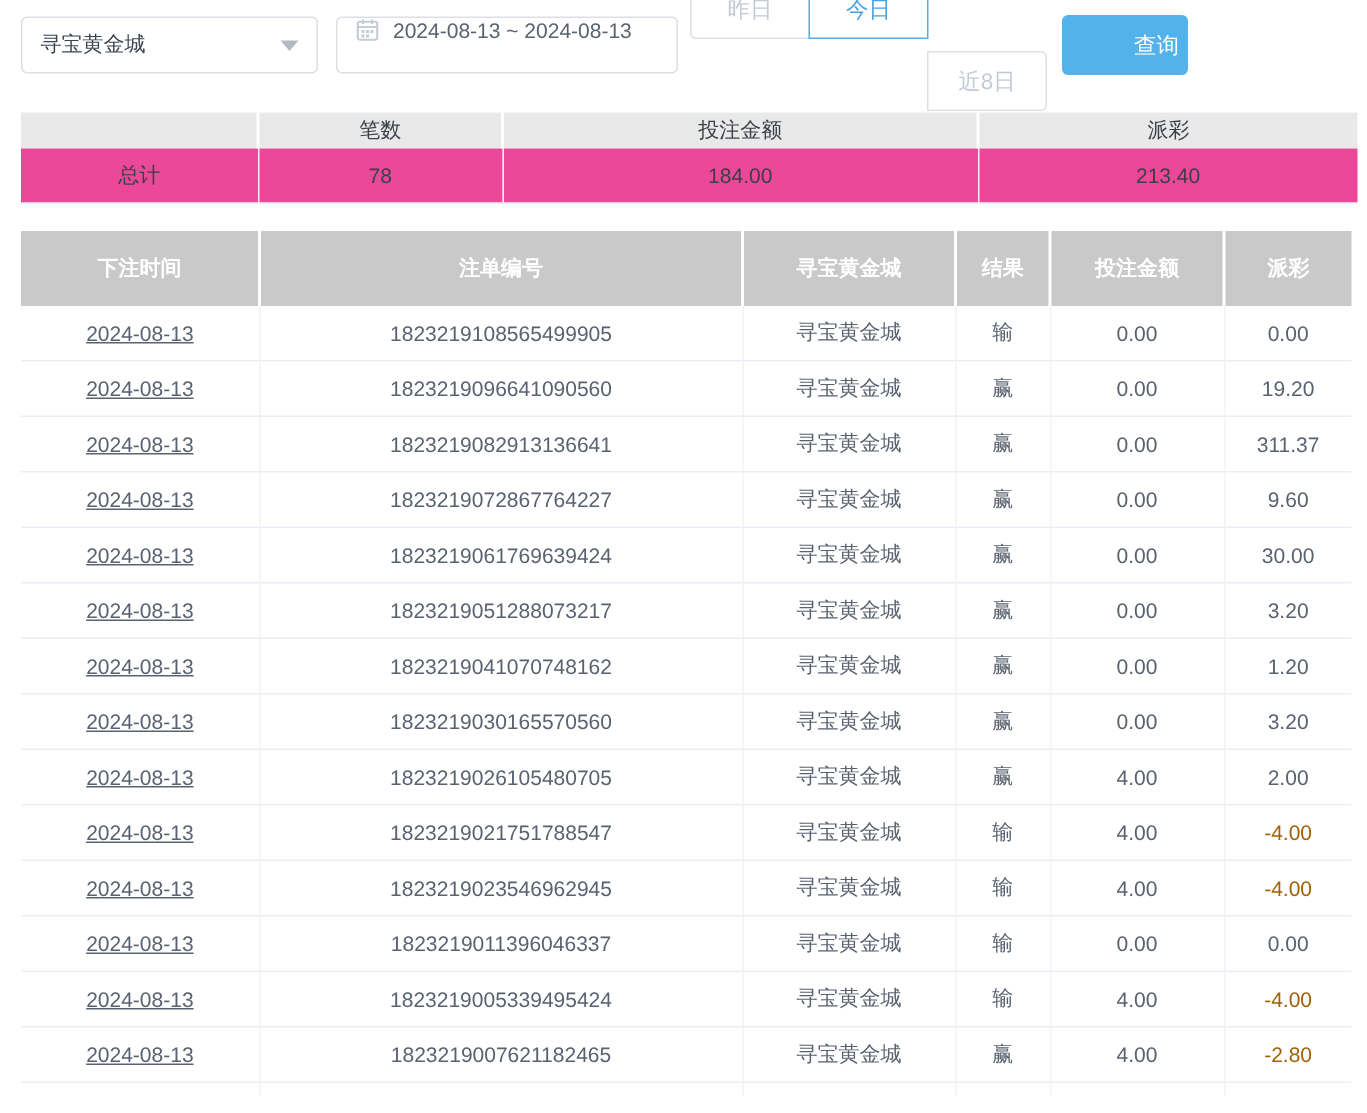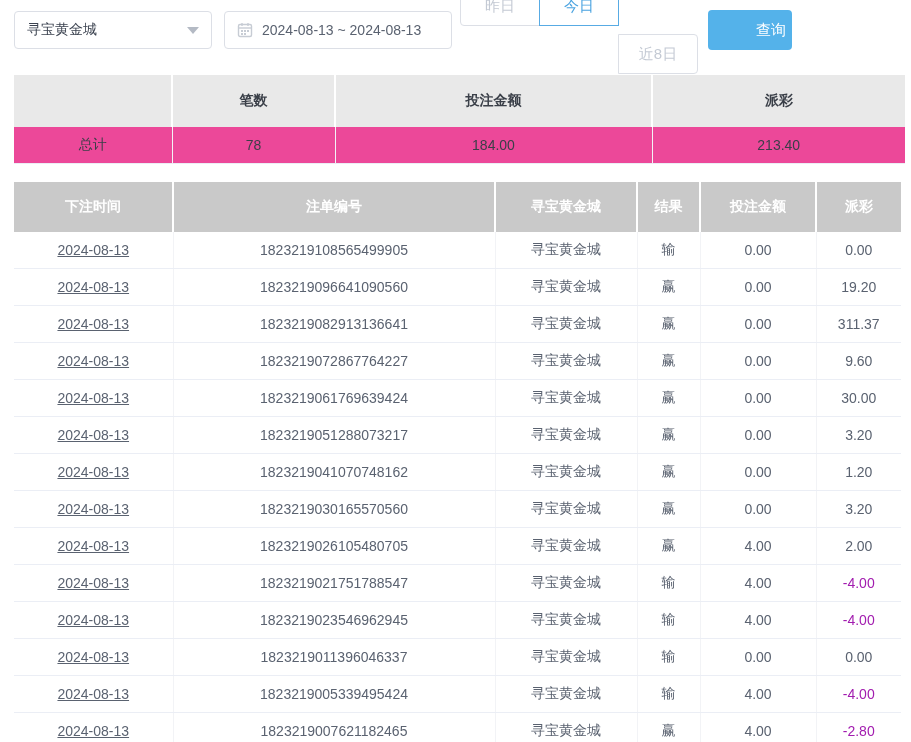--- a/index.html
+++ b/index.html
@@ -17,42 +17,42 @@
     width:198px; height:38px; border:1px solid #dcdfe6; border-radius:4px;
     display:flex; align-items:center; justify-content:space-between;
     padding:0 12px; color:#3c4350; cursor:pointer; background:#fff;
   }
   .chevron {
     width:0; height:0; border-left:6px solid transparent; border-right:6px solid transparent;
     border-top:7px solid #b4bac4; margin-left:8px;
   }
   .date-box {
     margin-left:12px; width:228px; height:38px; border:1px solid #dcdfe6; border-radius:4px;
-    display:flex; align-items:center; gap:9px; padding:0 12px; color:#5a6270; background:#fff; cursor:pointer;
+    display:flex; align-items:flex-start; gap:9px; padding:0 12px; color:#5a6270; background:#fff; cursor:pointer;
   }
   .cal-icon { flex:0 0 auto; display:block; }
   .seg-group { margin-left:8px; display:flex; }
   .seg {
     width:80px; height:40px; background:#fff; border:1px solid #dcdfe6;
     color:#c4cad4; font-size:15px; margin-left:-1px; cursor:pointer;
     font-family:inherit; padding:0;
   }
   .seg:first-child { margin-left:0; border-radius:4px 0 0 4px; }
   .seg:last-child { border-radius:0 4px 4px 0;margin-top:48px; }
   .seg.active { border:1px solid #58abe4; color:#4aa3e0; position:relative; z-index:1; }
   .btn-primary {
     margin-left:10px; width:84px; height:40px; background:#54b2ea; border:none; border-radius:4px;
     color:#fff; font-size:15px; cursor:pointer; font-family:inherit;text-align:right;
   }
 
   
   table { border-collapse:collapse; table-layout:fixed; }
   .summary { margin:25px 0 0 14px; width:891px; color:#3a3f48; }
   .summary th {
-    background:#e9e9e9; height:52px; font-weight:bold; font-size:14px;
+    background:#e9e9e9; height:24px; font-weight:normal; font-size:14px;
     border-left:2px solid #fff; text-align:center; color:#3a3f48;
   }
   .summary th:first-child { border-left:none; }
   .summary td {
     height:36px; text-align:center; background:#ec4899;
     border-bottom:1px solid #ebeef5; border-left:1px solid #f2f3f6;
   }
   .summary td:first-child { border-left:none; }
 
   
@@ -60,21 +60,21 @@
   .records th {
     background:#c9c9c9; color:#fff; height:50px; font-weight:bold; font-size:14px;
     border-left:2px solid #fff; text-align:center;
   }
   .records th:first-child { border-left:none; }
   .records td {
     height:37px; text-align:center; color:#5a6270; background:#fff;
     border-bottom:1px solid #ebeef5; border-left:1px solid #f2f3f6; font-size:14px;
   }
   .records td:first-child { border-left:none;text-decoration:underline; }
-  .records td.neg { color:#a21caf; }
+  .records td.neg { color:#a16207; }
   .records tr.sliver td { height:9px; border-bottom:none; }
 </style>
 </head>
 <body>
 
 <div class="toolbar">
   <div class="select-box">
     <span>寻宝黄金城</span>
     <span class="chevron"></span>
   </div>

